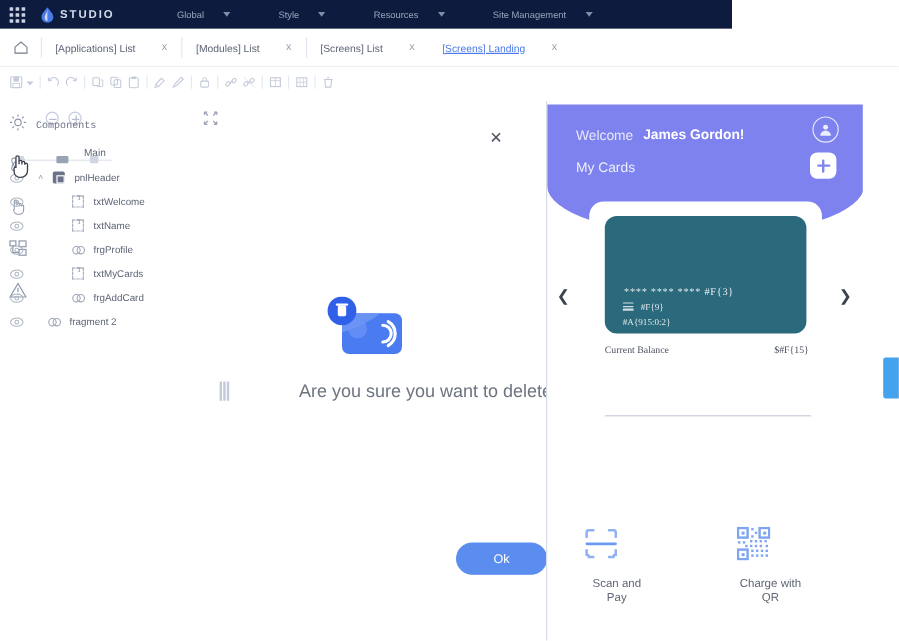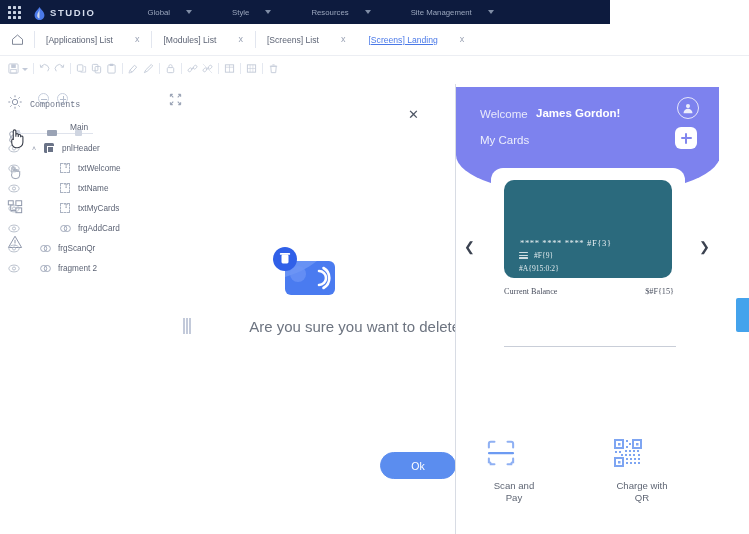--- a/index.html
+++ b/index.html
@@ -579,20 +579,36 @@
     </span>
     <span class="ind-2"></span>
     <span class="tico">
         <span class="tbox">
           <span>T</span>
         </span>
       </span>
     <span class="tlbl">txtName</span>
   </div>
 
+  <div class="trow">
+    <span class="eye">
+      <svg width="12" height="9" viewBox="0 0 14 10">
+          <ellipse cx="7" cy="5" rx="6" ry="4" fill="none" stroke="#aeb6c5" stroke-width="1"></ellipse>
+          <circle cx="7" cy="5" r="1.8" fill="none" stroke="#aeb6c5" stroke-width="1"></circle>
+        </svg>
+    </span>
+    <span class="ind-2"></span>
+    <span class="tico">
+      <svg width="13" height="9" viewBox="0 0 14 10">
+          <circle cx="5" cy="5" r="3.4" fill="none" stroke="#9aa3b5" stroke-width="1"></circle>
+          <circle cx="9" cy="5" r="3.4" fill="none" stroke="#9aa3b5" stroke-width="1"></circle>
+        </svg>
+    </span>
+    <span class="tlbl">frgProfile</span>
+  </div>
 
   <div class="trow">
     <span class="eye">
       <svg width="12" height="9" viewBox="0 0 14 10">
           <ellipse cx="7" cy="5" rx="6" ry="4" fill="none" stroke="#aeb6c5" stroke-width="1"></ellipse>
           <circle cx="7" cy="5" r="1.8" fill="none" stroke="#aeb6c5" stroke-width="1"></circle>
         </svg>
     </span>
     <span class="ind-2"></span>
     <span class="tico">
@@ -614,36 +630,20 @@
     <span class="tico">
       <svg width="13" height="9" viewBox="0 0 14 10">
           <circle cx="5" cy="5" r="3.4" fill="none" stroke="#9aa3b5" stroke-width="1"></circle>
           <circle cx="9" cy="5" r="3.4" fill="none" stroke="#9aa3b5" stroke-width="1"></circle>
         </svg>
     </span>
     <span class="tlbl">frgAddCard</span>
   </div>
 
 
-  <div class="trow">
-    <span class="eye">
-      <svg width="12" height="9" viewBox="0 0 14 10">
-          <ellipse cx="7" cy="5" rx="6" ry="4" fill="none" stroke="#aeb6c5" stroke-width="1"></ellipse>
-          <circle cx="7" cy="5" r="1.8" fill="none" stroke="#aeb6c5" stroke-width="1"></circle>
-        </svg>
-    </span>
-    <span class="ind-1"></span>
-    <span class="tico">
-      <svg width="13" height="9" viewBox="0 0 14 10">
-          <circle cx="5" cy="5" r="3.4" fill="none" stroke="#9aa3b5" stroke-width="1"></circle>
-          <circle cx="9" cy="5" r="3.4" fill="none" stroke="#9aa3b5" stroke-width="1"></circle>
-        </svg>
-    </span>
-    <span class="tlbl">frgScanQr</span>
-  </div>
 
   <div class="trow">
     <span class="eye">
       <svg width="12" height="9" viewBox="0 0 14 10">
           <ellipse cx="7" cy="5" rx="6" ry="4" fill="none" stroke="#aeb6c5" stroke-width="1"></ellipse>
           <circle cx="7" cy="5" r="1.8" fill="none" stroke="#aeb6c5" stroke-width="1"></circle>
         </svg>
     </span>
     <span class="ind-1"></span>
     <span class="tico">

